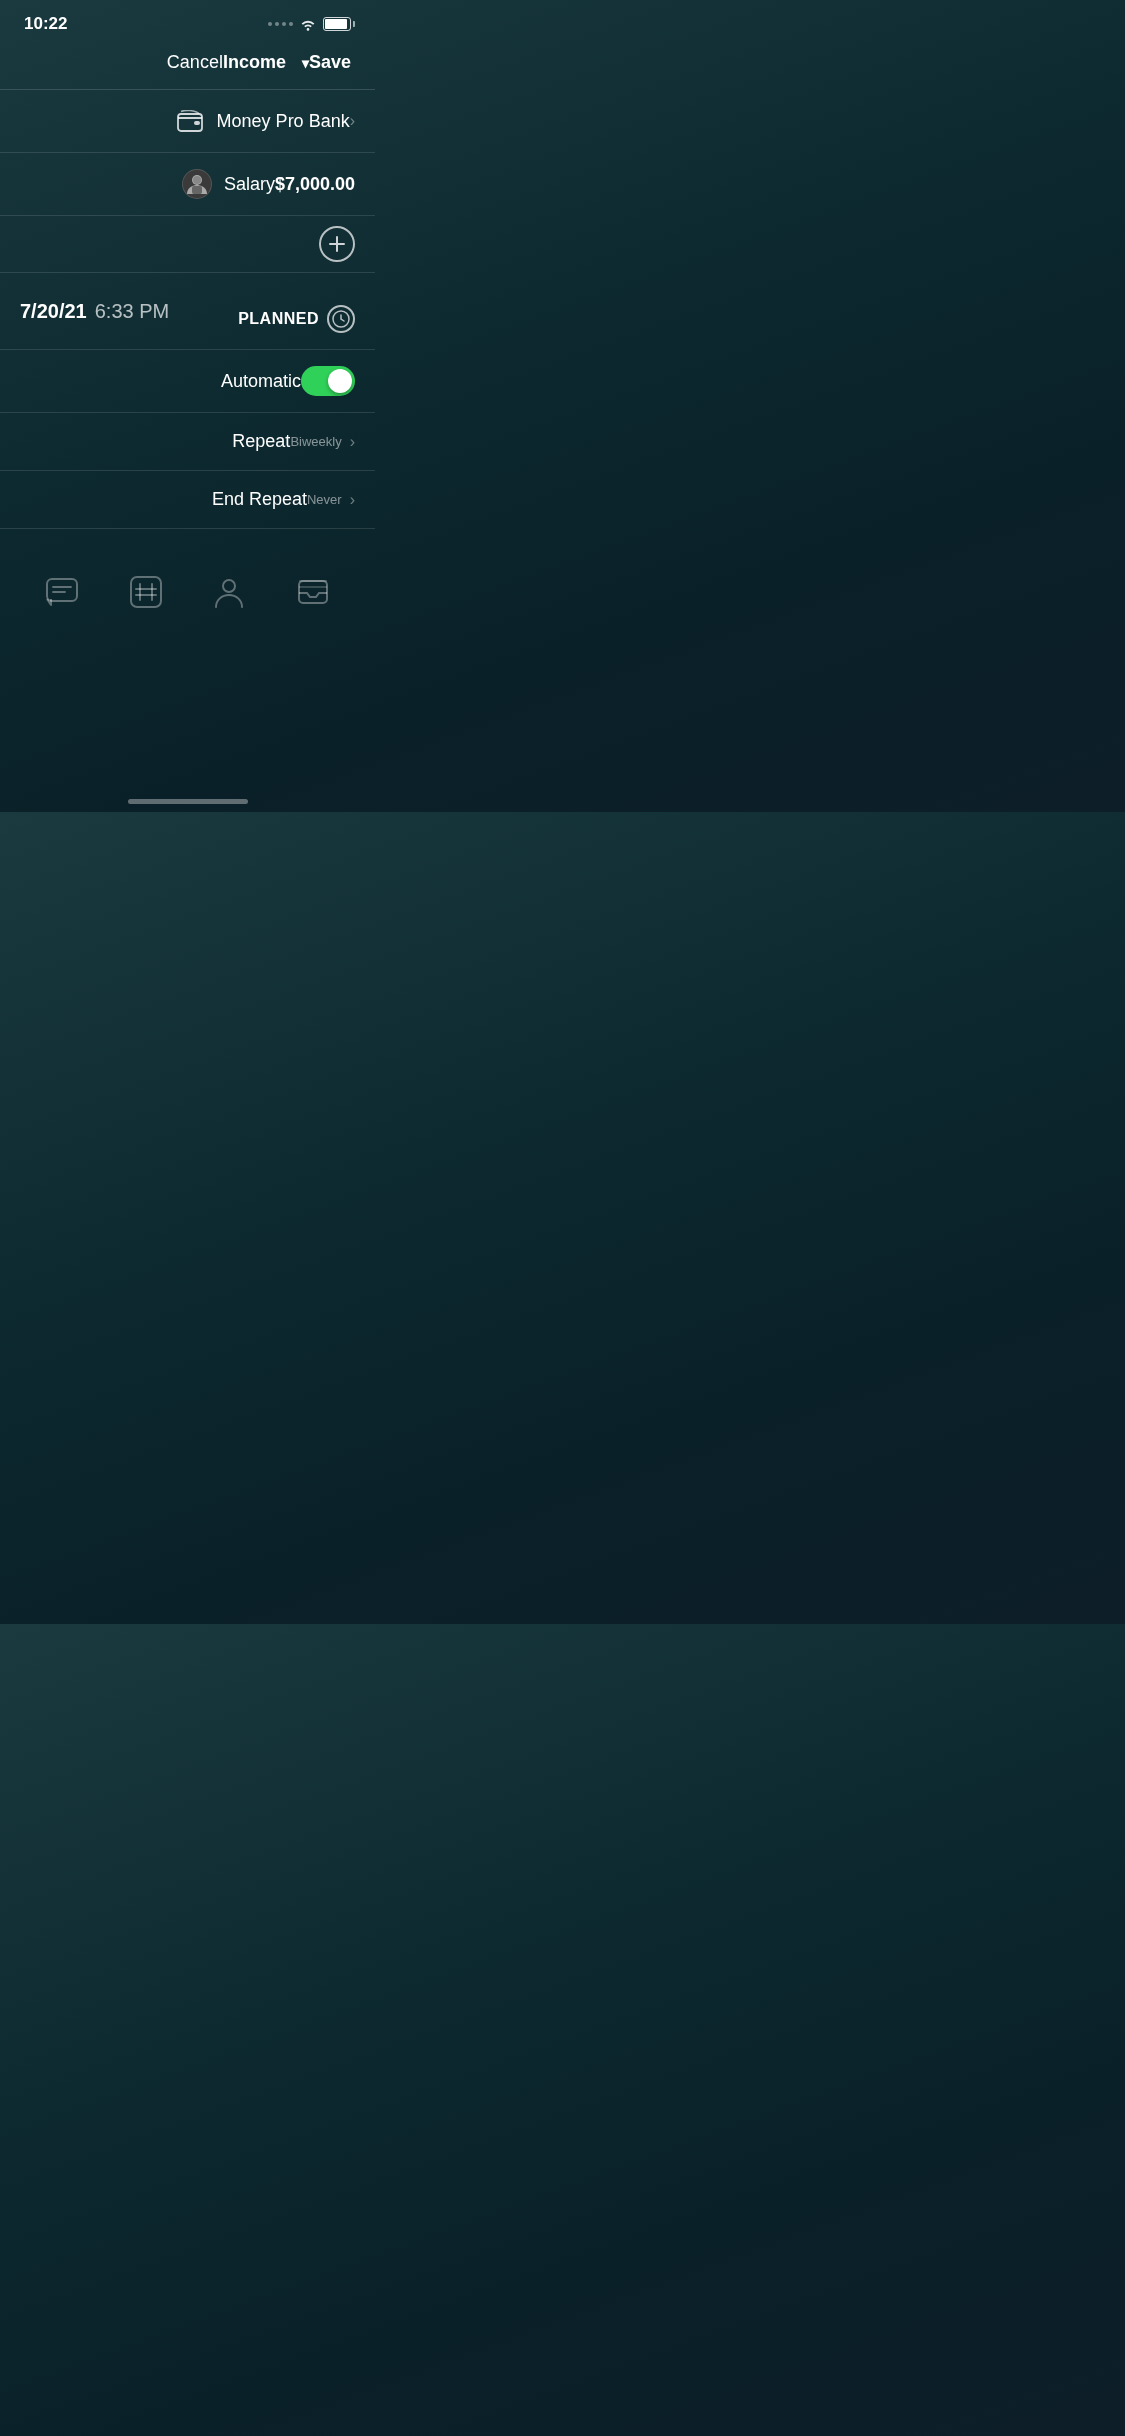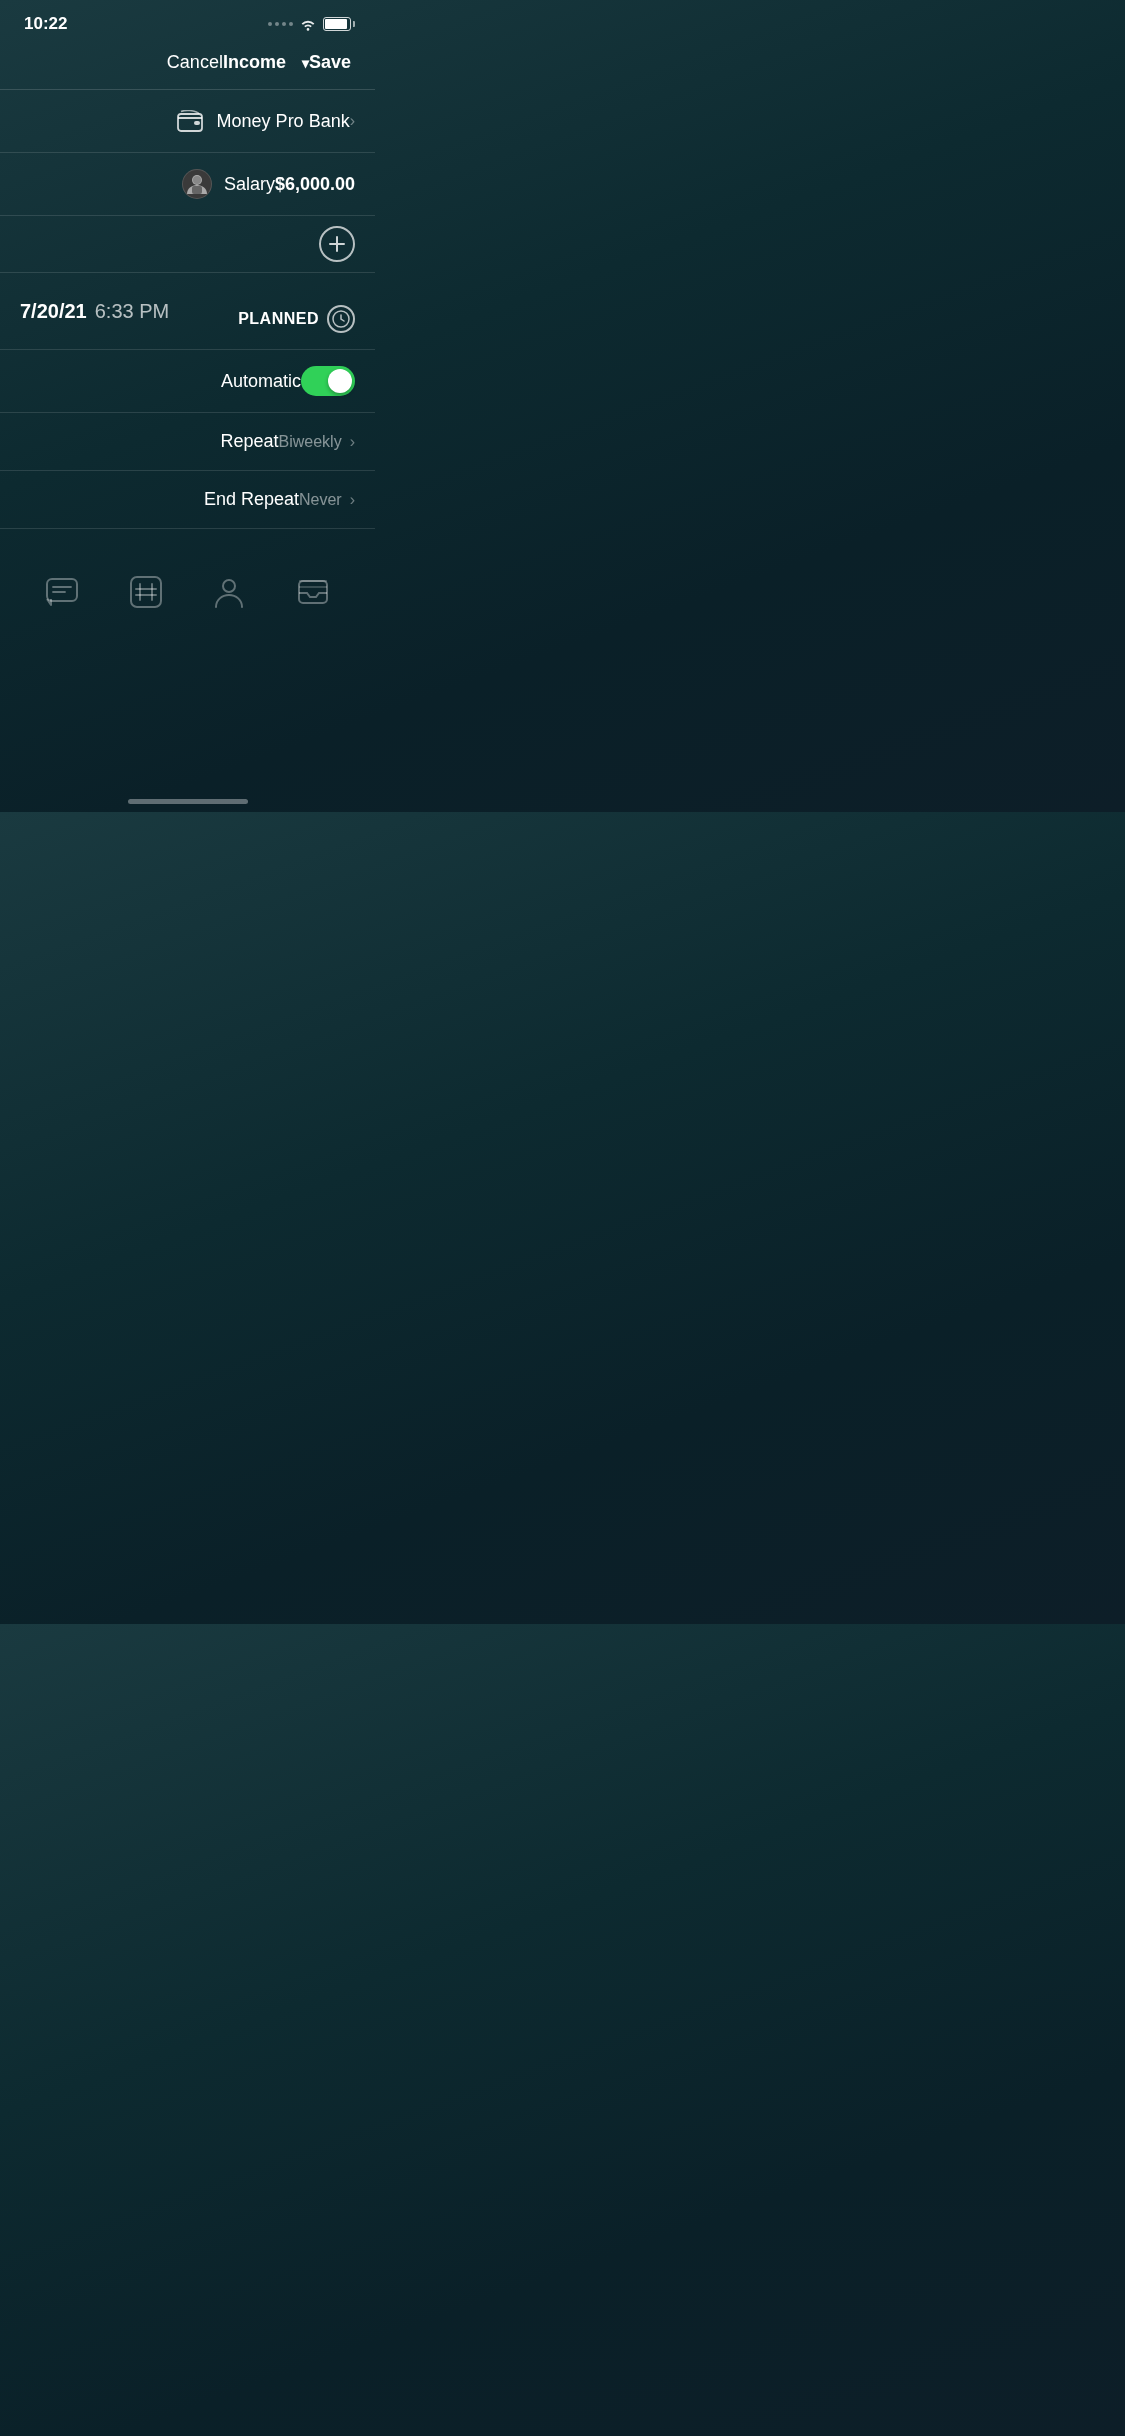--- a/index.html
+++ b/index.html
@@ -156,21 +156,21 @@
       font-size: 18px;
     }
 
     .row-value {
       font-size: 18px;
       font-weight: 700;
       color: #fff;
     }
 
     .row-secondary {
-      font-size: 16px;
+      font-size: 13px;
       color: rgba(255,255,255,0.5);
     }
 
     .chevron-right {
       color: rgba(255,255,255,0.4);
       font-size: 16px;
     }
 
     
     .wallet-icon-wrap {
@@ -383,21 +383,21 @@
         <circle cx="14" cy="14" r="14" fill="#3a3a3a"></circle>
         <circle cx="14" cy="10" r="5" fill="#aaa"></circle>
         <path d="M4 24c0-5.5 4.5-9 10-9s10 3.5 10 9" fill="#aaa"></path>
 
         <circle cx="14" cy="10" r="4" fill="#888"></circle>
         <rect x="9" y="16" width="10" height="8" rx="2" fill="#666"></rect>
       </svg>
     </div>
     <span class="row-label">Salary</span>
   </div>
-  <span class="row-value">$6,000.00</span>
+  <span class="row-value">$7,000.00</span>
 </div>
 
 <div class="add-row">
   <div class="add-btn">
     <svg width="18" height="18" viewBox="0 0 18 18" fill="none">
       <path d="M9 2v14M2 9h14" stroke="rgba(255,255,255,0.8)" stroke-width="2" stroke-linecap="round"></path>
     </svg>
   </div>
 </div>
 

